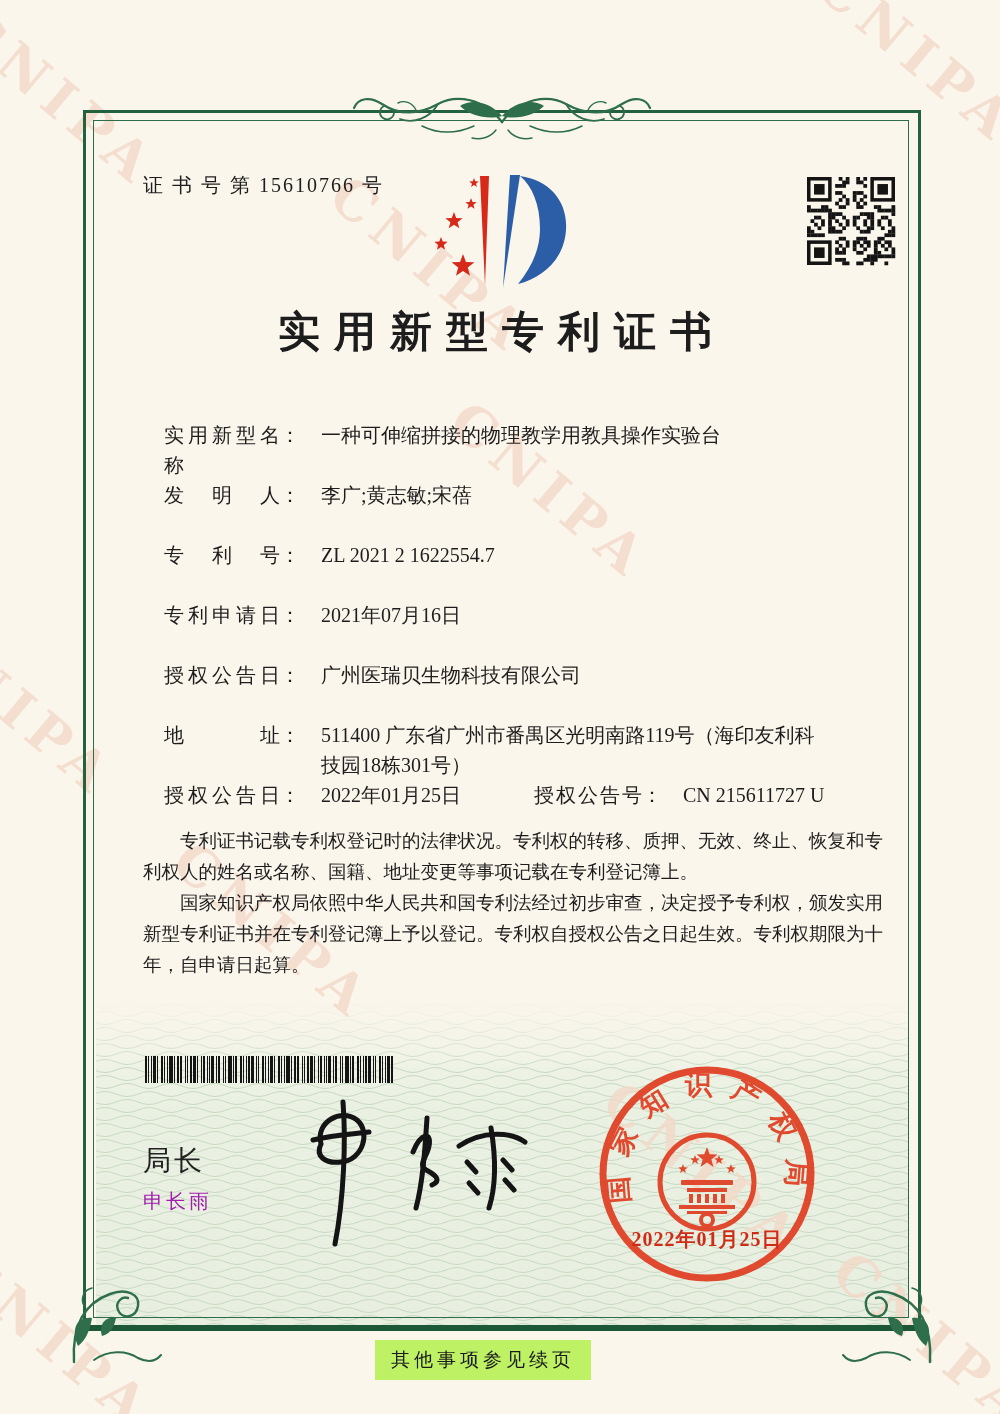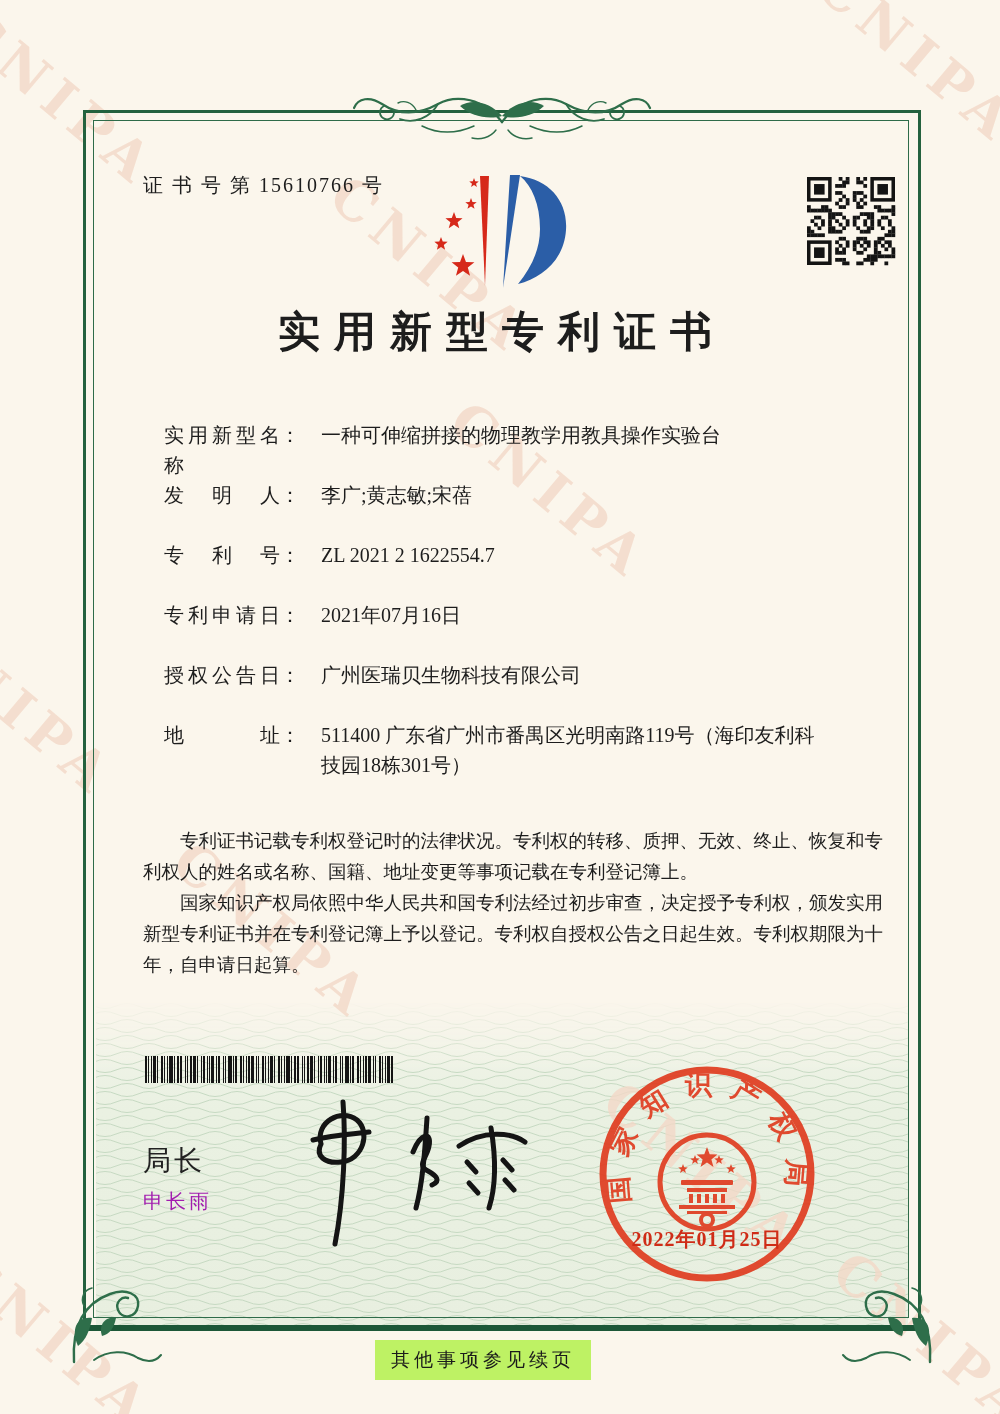--- a/index.html
+++ b/index.html
@@ -407,20 +407,28 @@
   </div>
   <div class="field-row" style="top:660px;">
     <span class="flabel">授权公告日</span><span class="fcolon">：</span>
     <span class="fvalue">广州医瑞贝生物科技有限公司</span>
   </div>
   <div class="field-row" style="top:720px;">
     <span class="flabel">地址</span><span class="fcolon">：</span>
     <span class="fvalue"><span>511400 广东省广州市番禺区光明南路119号（海印友利科</span><br>
       <span>技园18栋301号）</span></span>
   </div>
+  <div class="field-row" style="top:780px;">
+    <span class="flabel">授权公告日</span><span class="fcolon">：</span>
+    <span class="fvalue">2022年01月25日</span>
+    <span class="fgroup2">
+      <span class="flabel">授权公告号</span><span class="fcolon">：</span>
+      <span class="fvalue">CN 215611727 U</span>
+    </span>
+  </div>
 
   <div class="body-text">
     <p>专利证书记载专利权登记时的法律状况。专利权的转移、质押、无效、终止、恢复和专利权人的姓名或名称、国籍、地址变更等事项记载在专利登记簿上。</p>
     <p>国家知识产权局依照中华人民共和国专利法经过初步审查，决定授予专利权，颁发实用新型专利证书并在专利登记簿上予以登记。专利权自授权公告之日起生效。专利权期限为十年，自申请日起算。</p>
   </div>
 
   <svg class="barcode" width="250" height="27" viewBox="0 0 250 27">
     <g id="bars">
         <rect x="0" y="0" width="2" height="27" fill="#141414"></rect>
         <rect x="3" y="0" width="1" height="27" fill="#141414"></rect>

